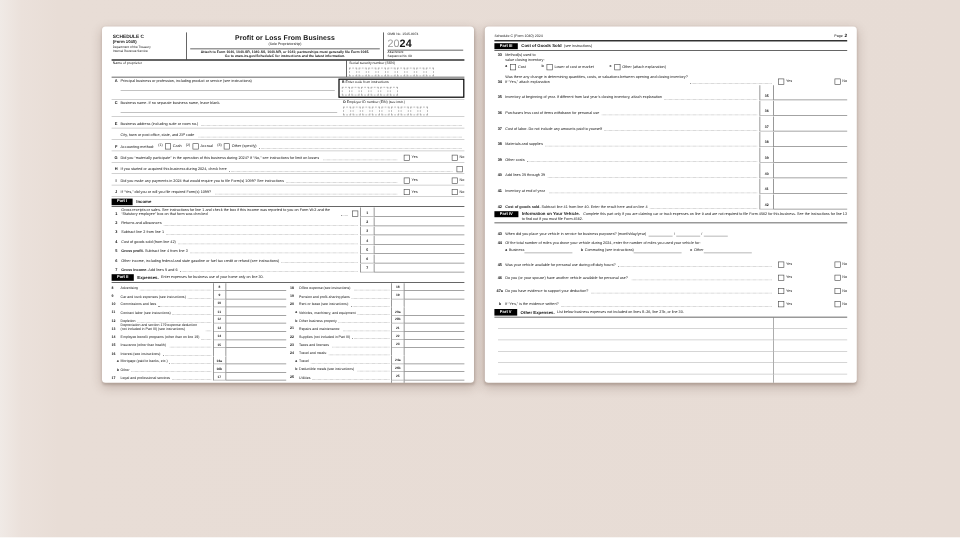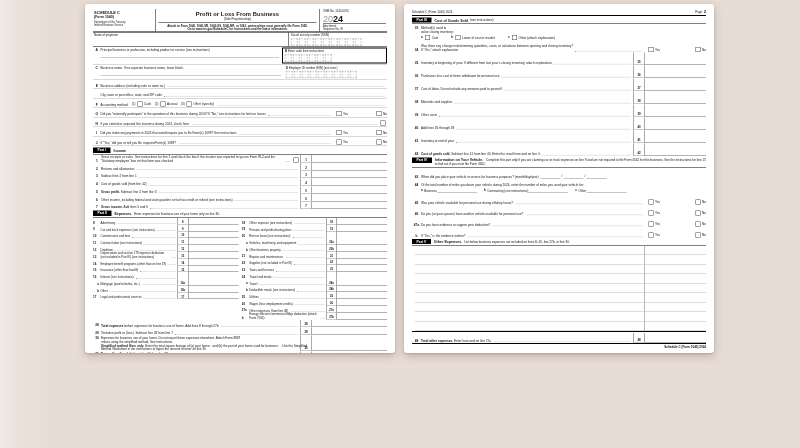--- a/index.html
+++ b/index.html
@@ -1,19 +1,19 @@
 <!DOCTYPE html>
 <html><head>
 <meta charset="utf-8">
 <style>
 html,body{margin:0;padding:0}
 .stage{position:relative;width:800px;height:448px;overflow:hidden;
  background:linear-gradient(90deg,#f0eae6 0px,#ebe1db 18px,#e8ddd6 48px,#e7dcd5 100%);
  font-family:"Liberation Sans",sans-serif;color:#151515}
-.page{position:absolute;top:4px;width:310px;height:349px;background:#fff;border-radius:3px;
+.page{position:absolute;top:22px;width:310px;height:297px;background:#fff;border-radius:3px;
  box-shadow:0 3px 9px rgba(70,45,30,.25),0 1px 2px rgba(70,45,30,.18);overflow:hidden}
 .page1{left:85px}.page2{left:404px}
 .inner{width:620px;height:806px;transform:scale(.5);transform-origin:0 0;
  padding:10px 16px 6px 16px;box-sizing:border-box;overflow:hidden;font-size:6.4px;line-height:1.25}
 .b{font-weight:bold}
 
 .hd{display:flex;border-bottom:2.5px solid #000}
 .hd-l{width:118px;border-right:1px solid #000;padding:2px 4px 1px 2px}
 .sc{font-size:8px;font-weight:bold}.fm{font-size:7px;font-weight:bold}
 .dept{font-size:5.2px;color:#222;margin-top:1px}

